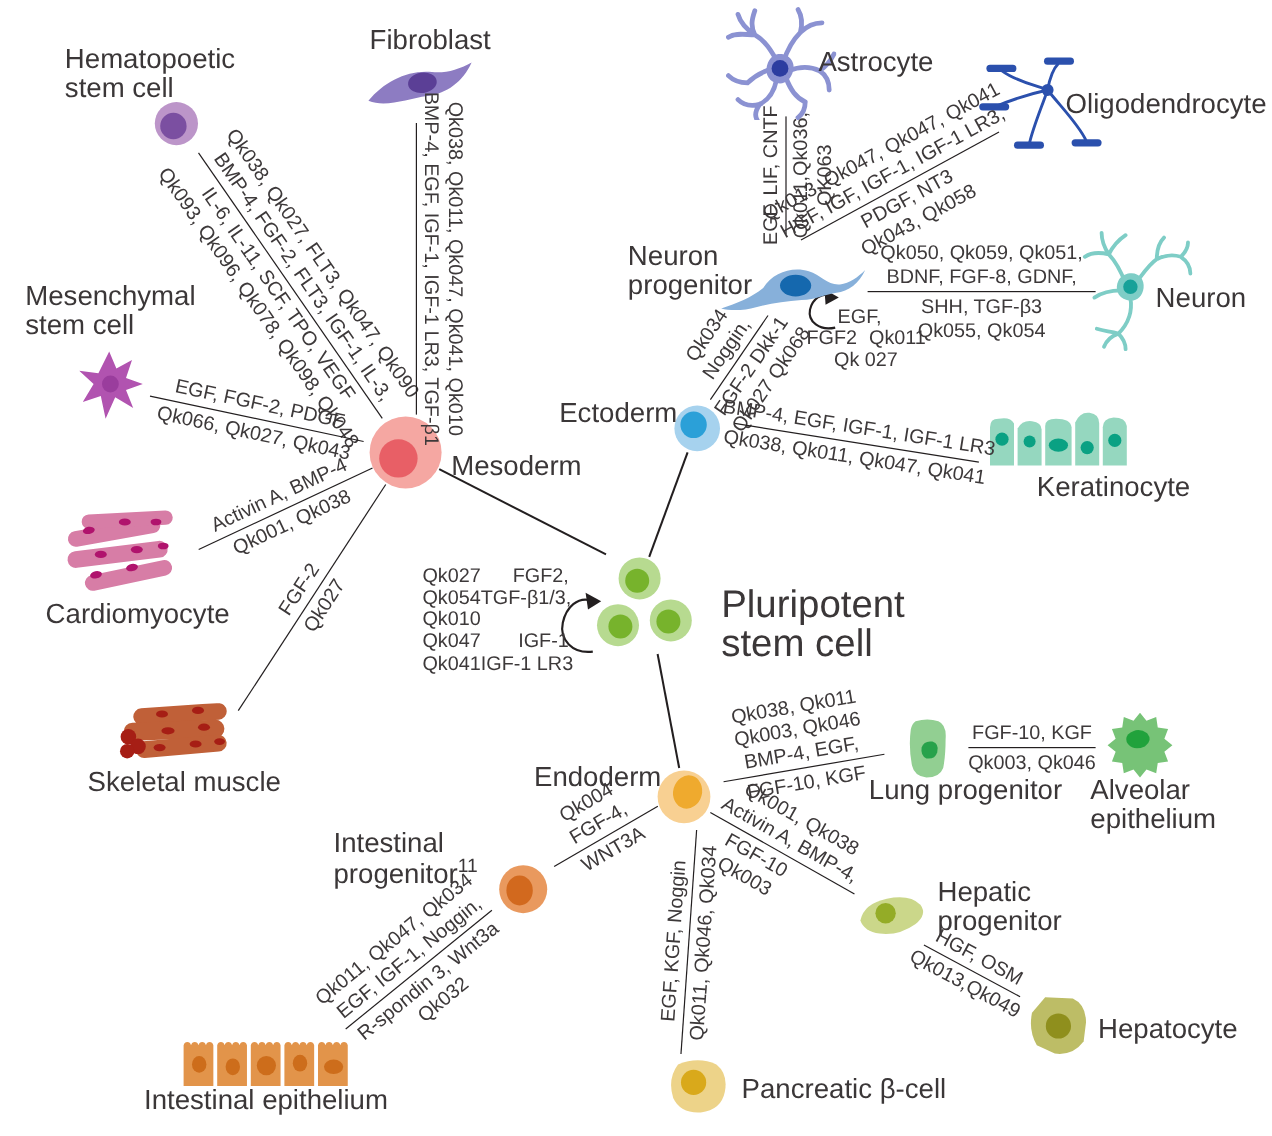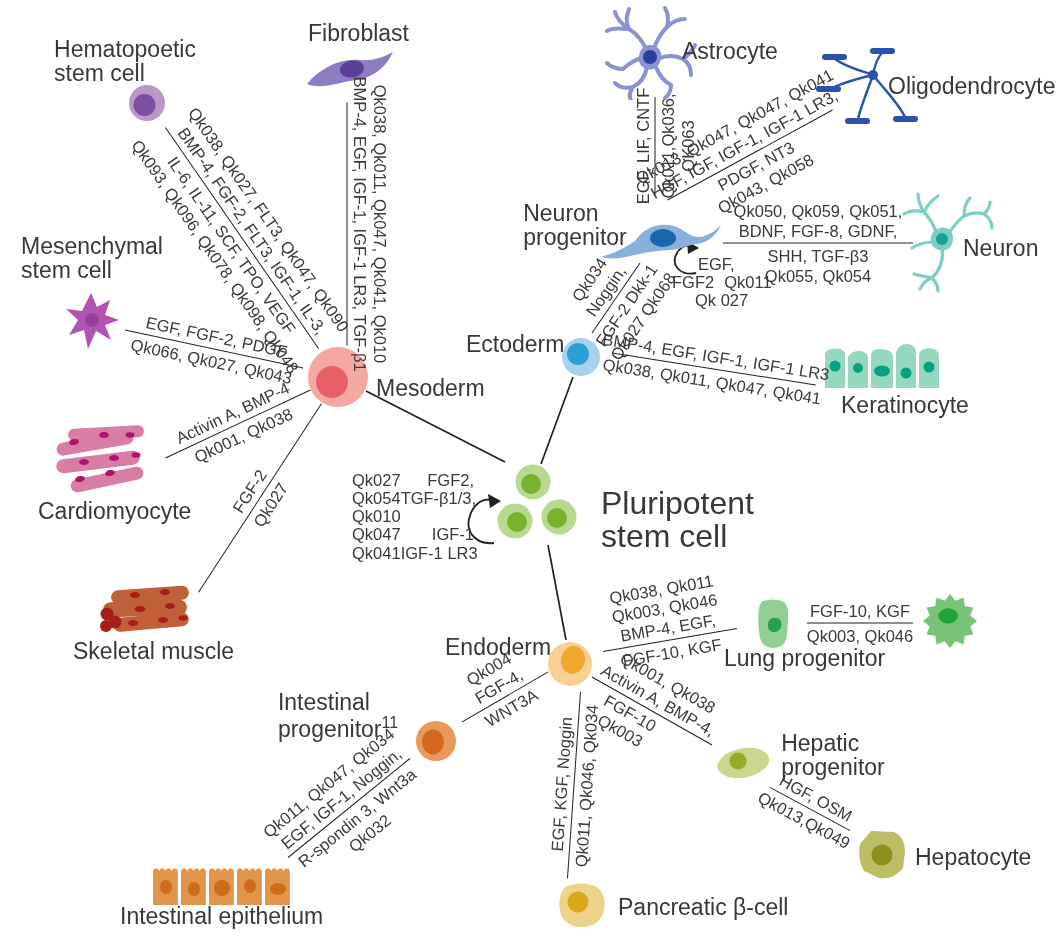--- a/index.html
+++ b/index.html
@@ -289,27 +289,31 @@
   <div class="nl" style="left:73px;top:640px">Skeletal muscle</div>
   <div class="nl" style="left:376px;top:377px">Mesoderm</div>
   <div class="nl ctr" style="left:575px;top:202px">
     <div>Neuron</div>
       <div>progenitor</div>
   </div>
   <div class="nl" style="left:682px;top:40px">Astrocyte</div>
   <div class="nl" style="left:888px;top:75px">Oligodendrocyte</div>
   <div class="nl" style="left:963px;top:237px">Neuron</div>
   <div class="nl" style="left:466px;top:333px">Ectoderm</div>
-  <div class="nl" style="left:841px;top:394px">Keratinocyte</div>
+  <div class="nl" style="left:864px;top:394px">Keratinocyte</div>
   <div class="nl" style="left:601px;top:487px;font-size:32px">
     <div>Pluripotent</div>
       <div>stem cell</div>
   </div>
   <div class="nl" style="left:445px;top:636px">Endoderm</div>
   <div class="nl" style="left:724px;top:647px">Lung progenitor</div>
+  <div class="nl ctr" style="left:961px;top:647px">
+    <div>Alveolar</div>
+      <div>epithelium</div>
+  </div>
   <div class="nl ctr" style="left:833px;top:732px">
     <div>Hepatic</div>
       <div>progenitor</div>
   </div>
   <div class="nl" style="left:915px;top:846px">Hepatocyte</div>
   <div class="nl" style="left:618px;top:896px">Pancreatic β-cell</div>
   <div class="nl ctr" style="left:338px;top:691px">
     <div>Intestinal</div>
     <div><span>progenitor</span><sup>11</sup></div>
   </div>

